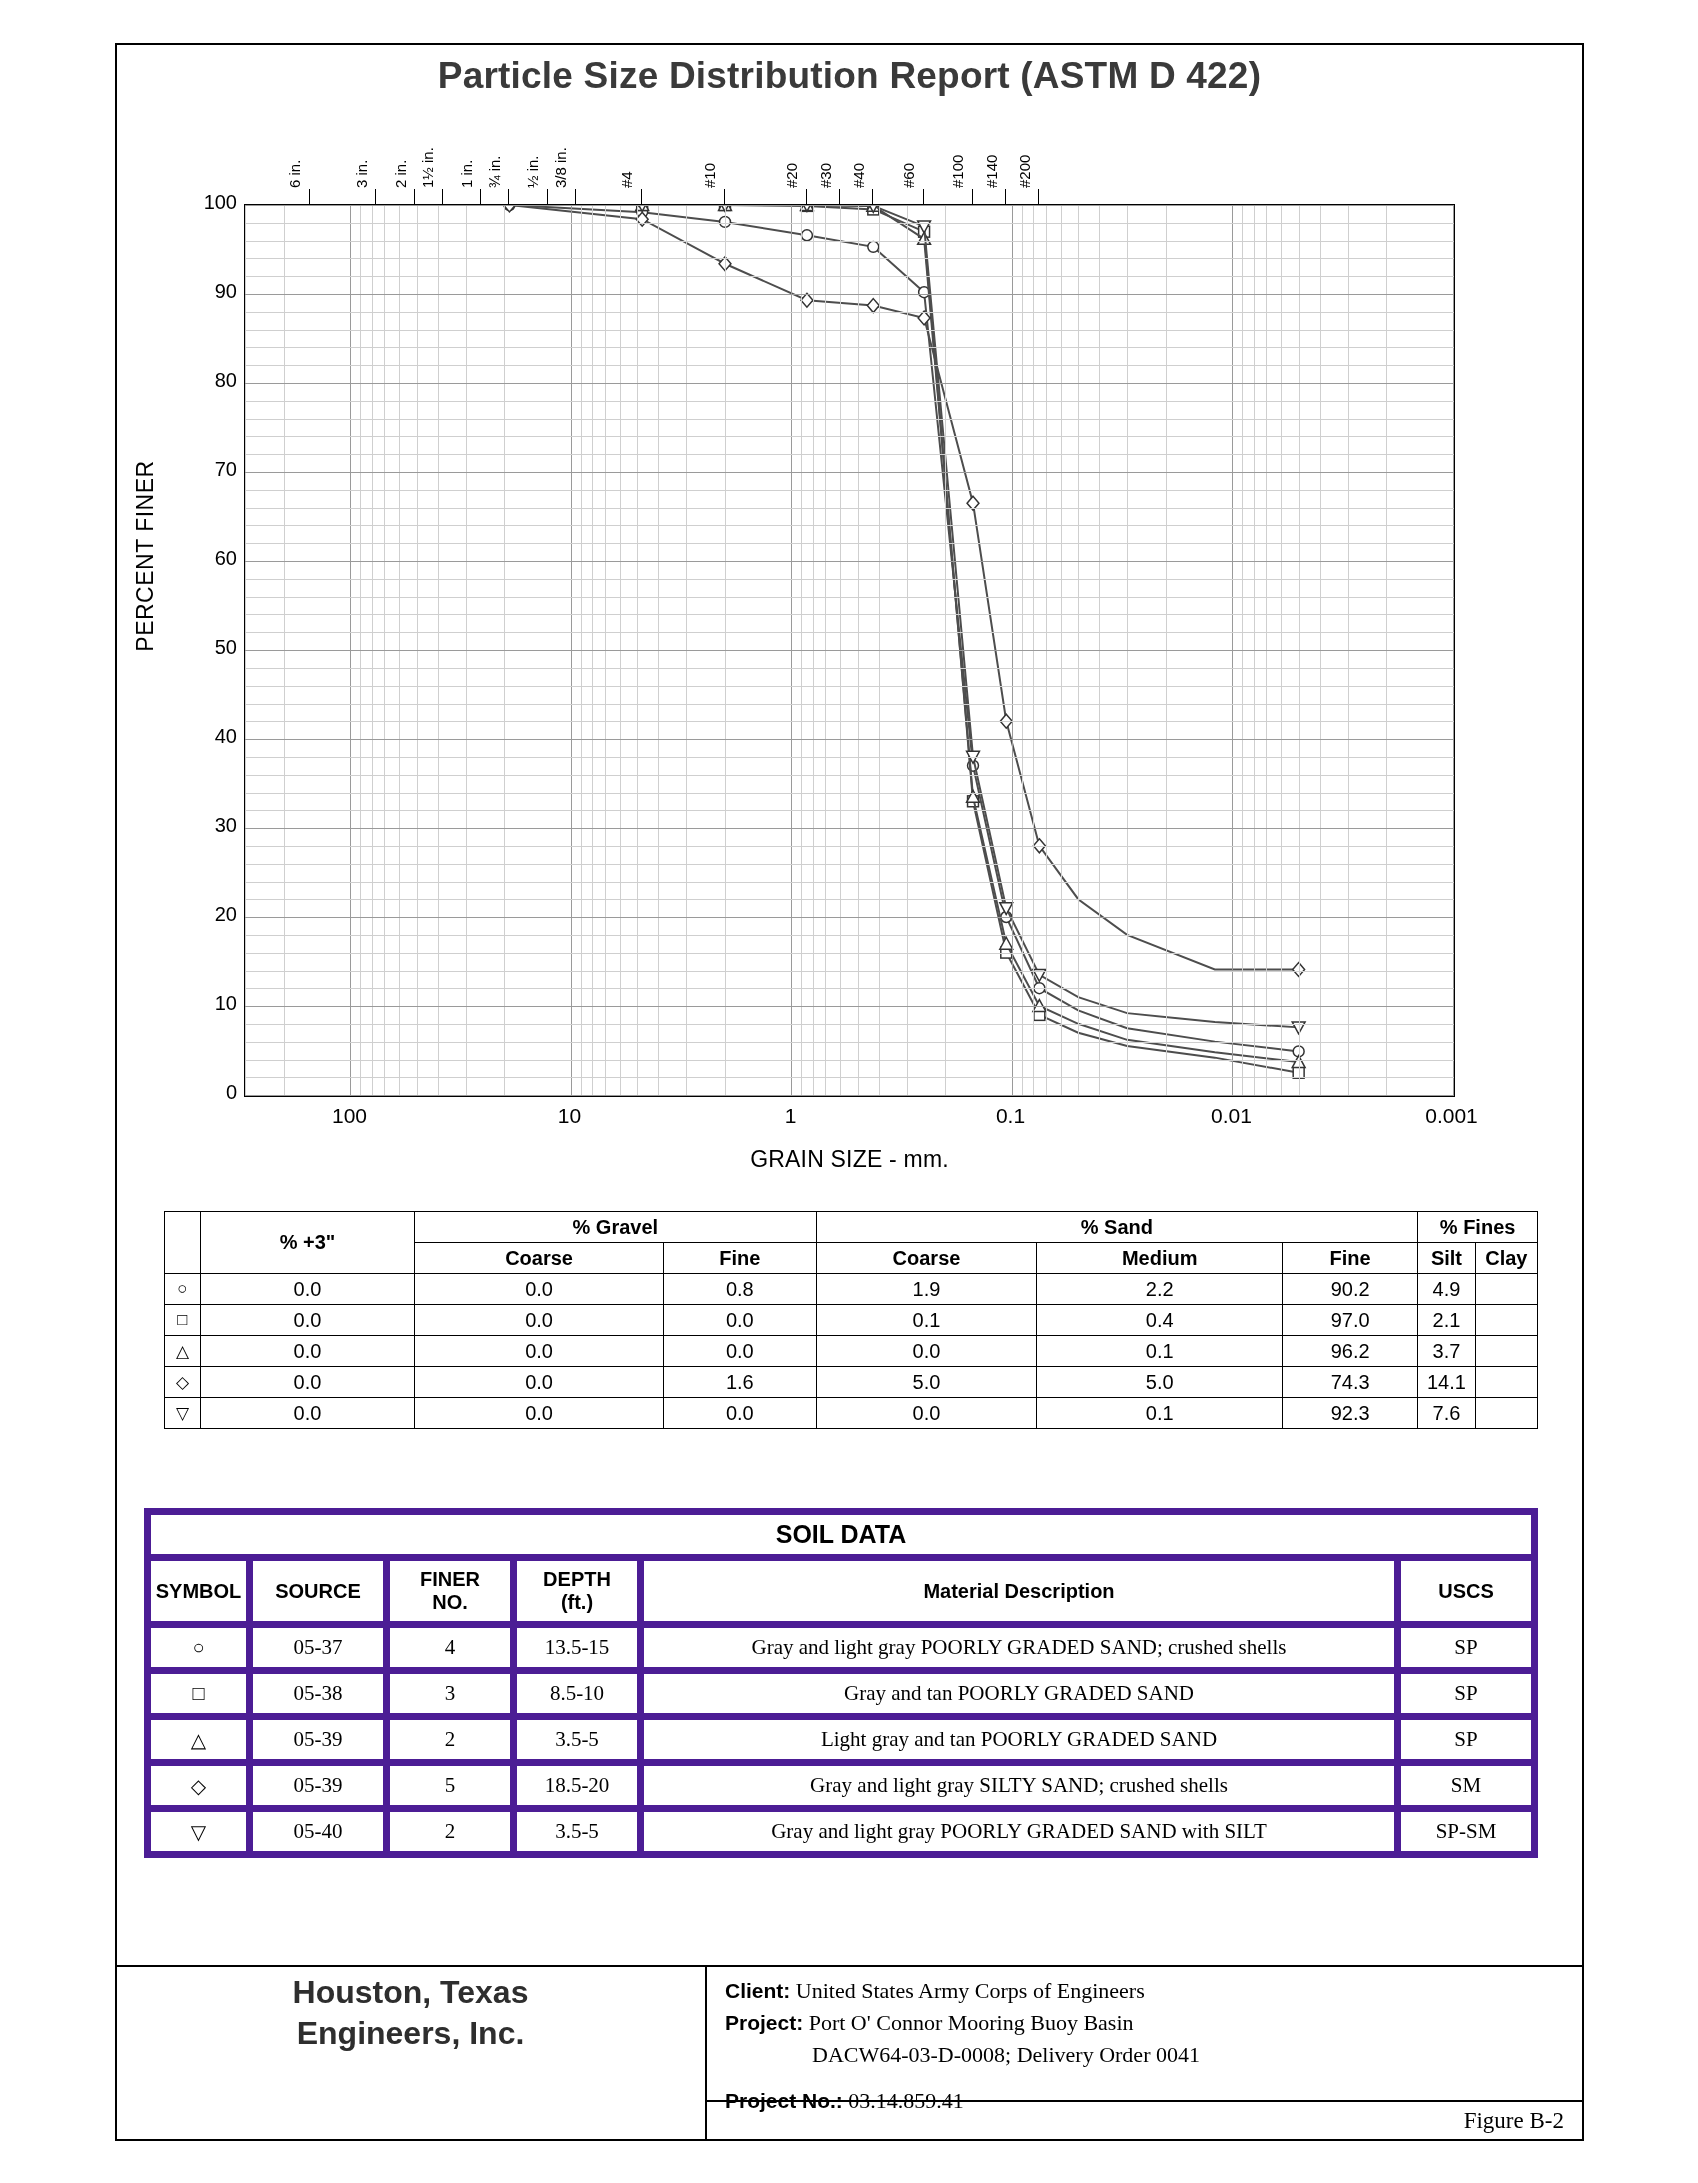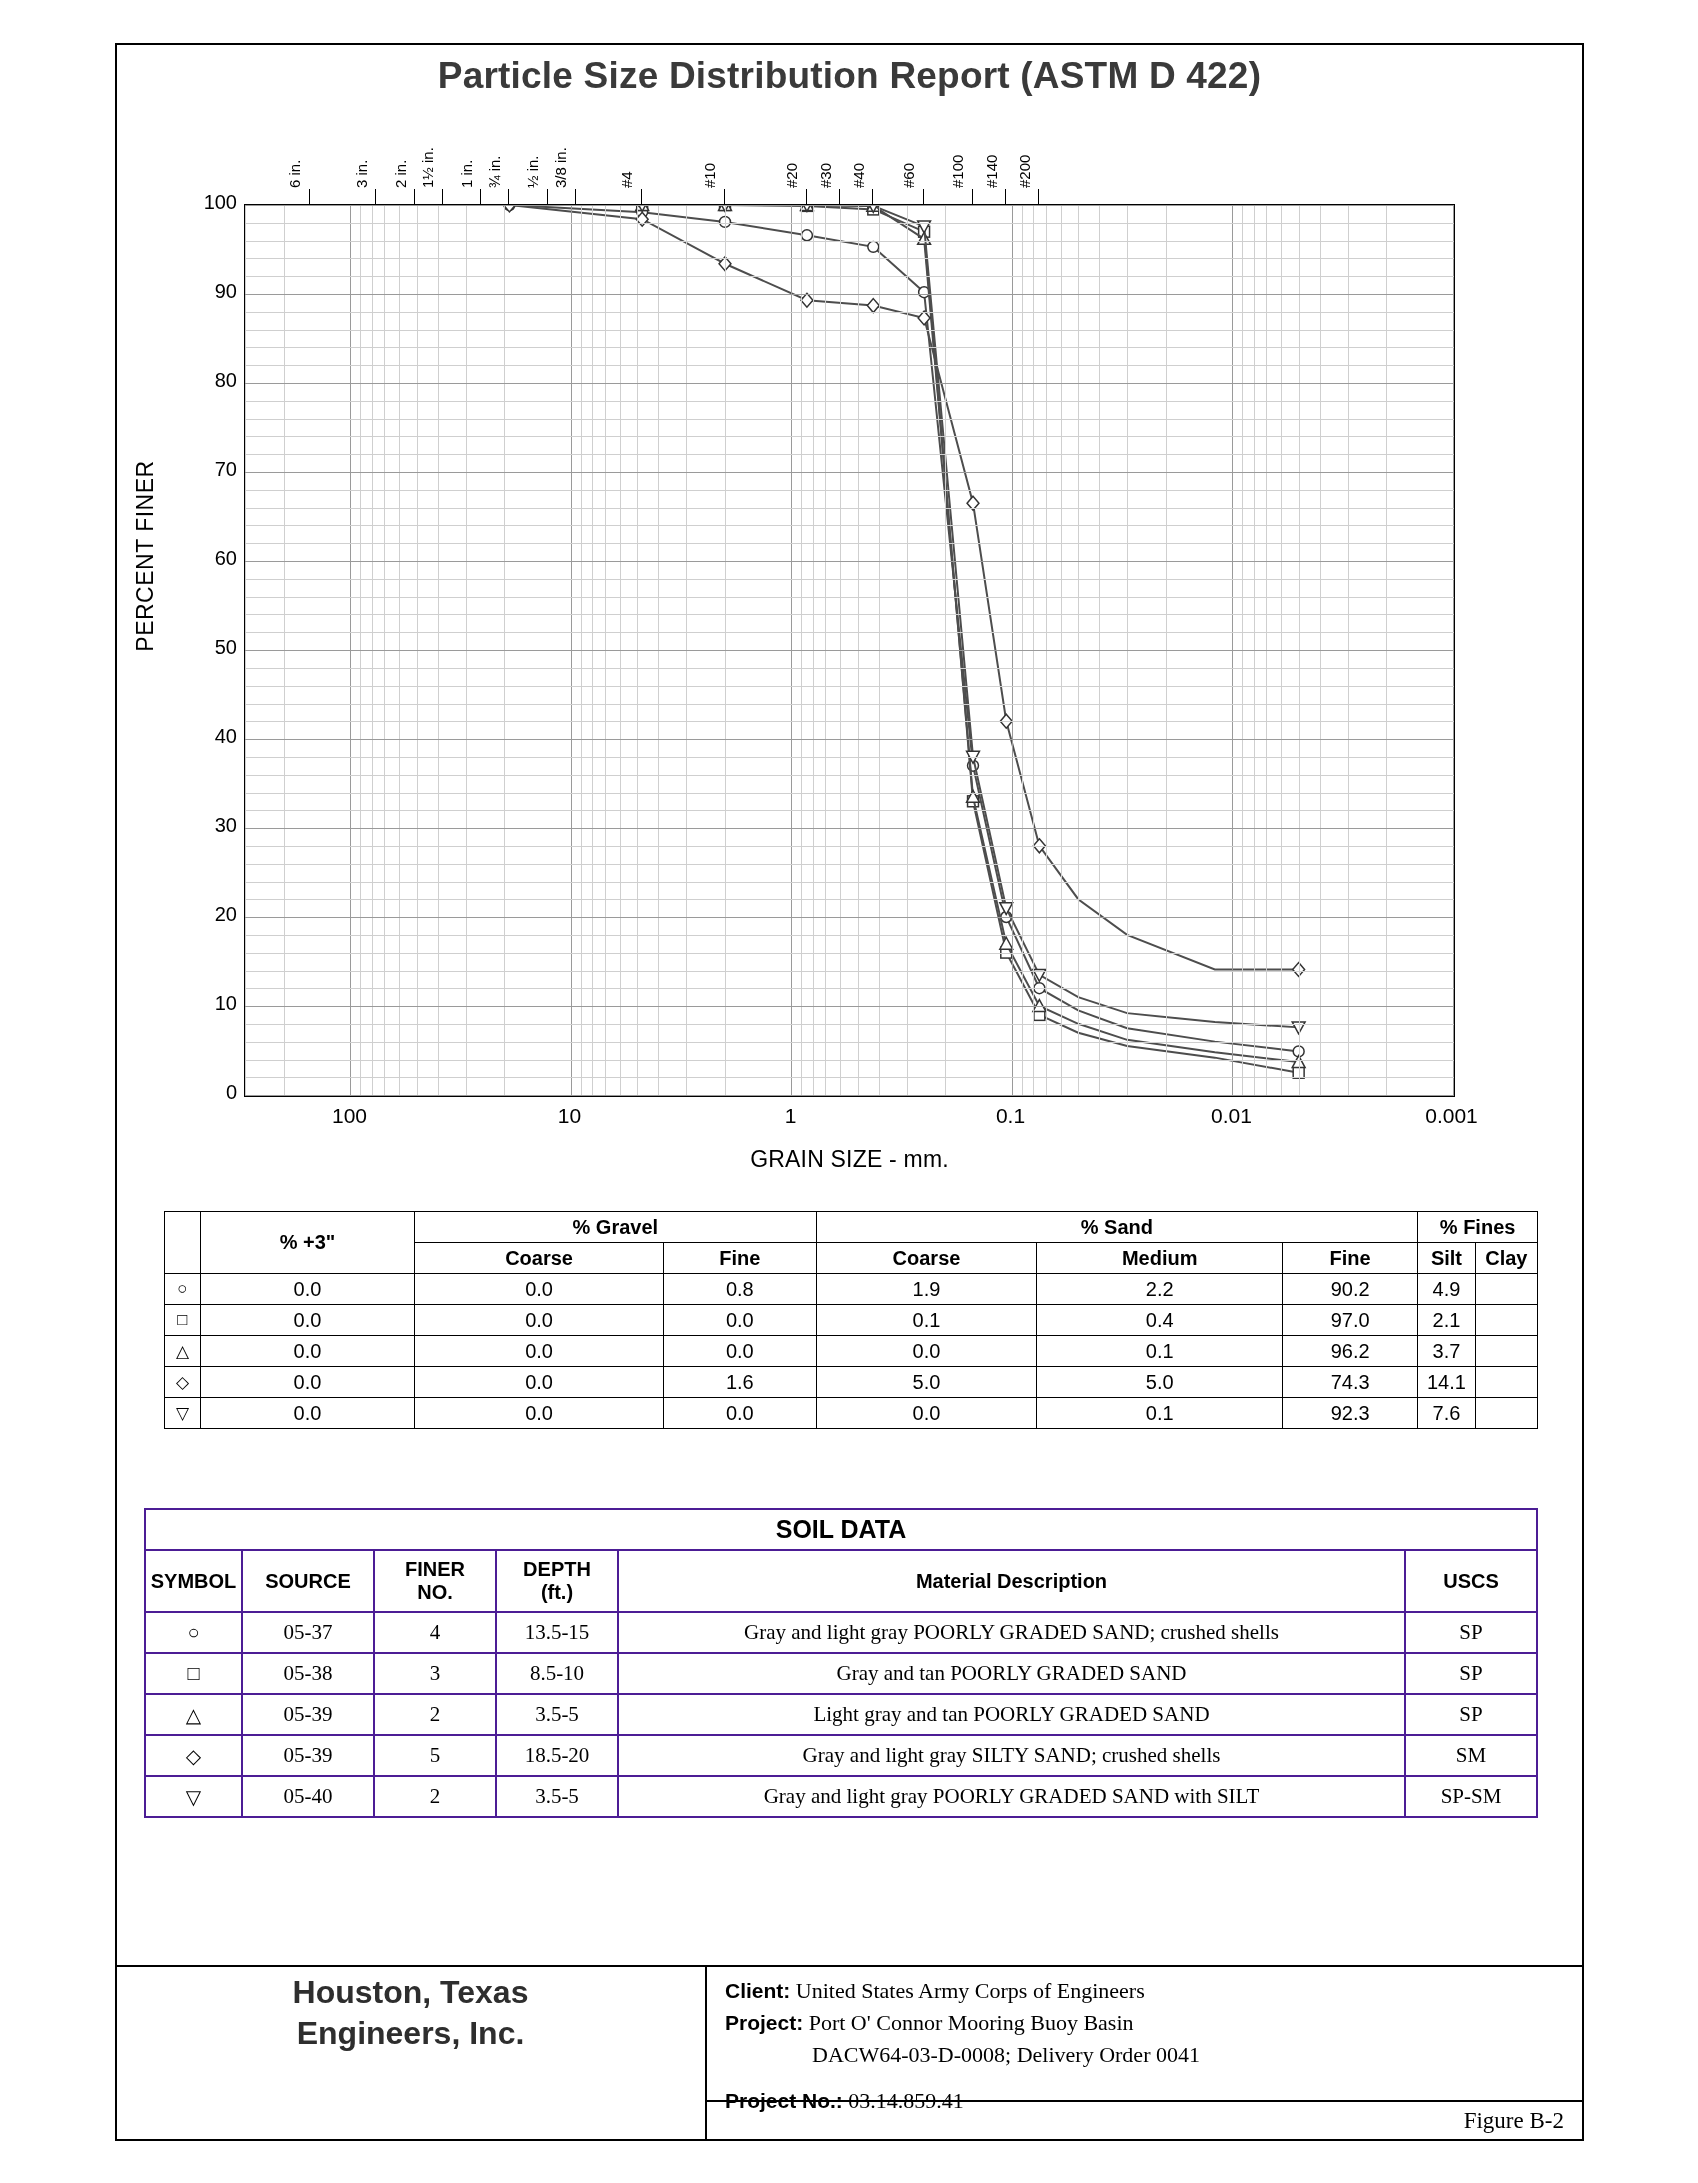--- a/index.html
+++ b/index.html
@@ -27,21 +27,21 @@
   .sieve-lab{position:absolute;font-size:15px;white-space:nowrap;transform:rotate(-90deg);transform-origin:left bottom;font-weight:500;}
   .tick-top{position:absolute;width:0.5px;background:#000;}
 
   
   .gtable{position:absolute;left:164px;top:1211px;width:1374px;border-collapse:collapse;font-size:20px;}
   .gtable td,.gtable th{border:1px solid #000;text-align:center;padding:3.5px 0;font-weight:normal;}
   .gtable th{font-weight:bold;font-size:20px;}
   .gtable .sym{width:35px;font-size:17px;}
 
   .soil{position:absolute;left:144px;top:1508px;width:1394px;border-collapse:collapse;font-size:20px;}
-  .soil td,.soil th{border:2px solid #4c1d95;text-align:center;padding:7px 3px;}
+  .soil td,.soil th{border:7px solid #4c1d95;text-align:center;padding:7px 3px;}
   .soil th{font-weight:bold;}
   .soil .title-row td{font-size:25px;font-weight:bold;padding:5px 0;}
   .soil .desc{font-family:"Liberation Serif",serif;font-size:21px;}
   .soil .serif{font-family:"Liberation Serif",serif;font-size:21px;}
 
   
   .footer{position:absolute;left:115px;top:1965px;width:1469px;height:176px;border-top:2.5px solid #000;box-sizing:border-box;}
   .f-left{position:absolute;left:10px;top:5px;width:571px;text-align:center;}
   .f-left div{font-size:32px;font-weight:bold;color:#2e2e2e;line-height:1.28;}
   .f-div{position:absolute;left:590px;top:0;bottom:0;width:2px;background:#000;}

